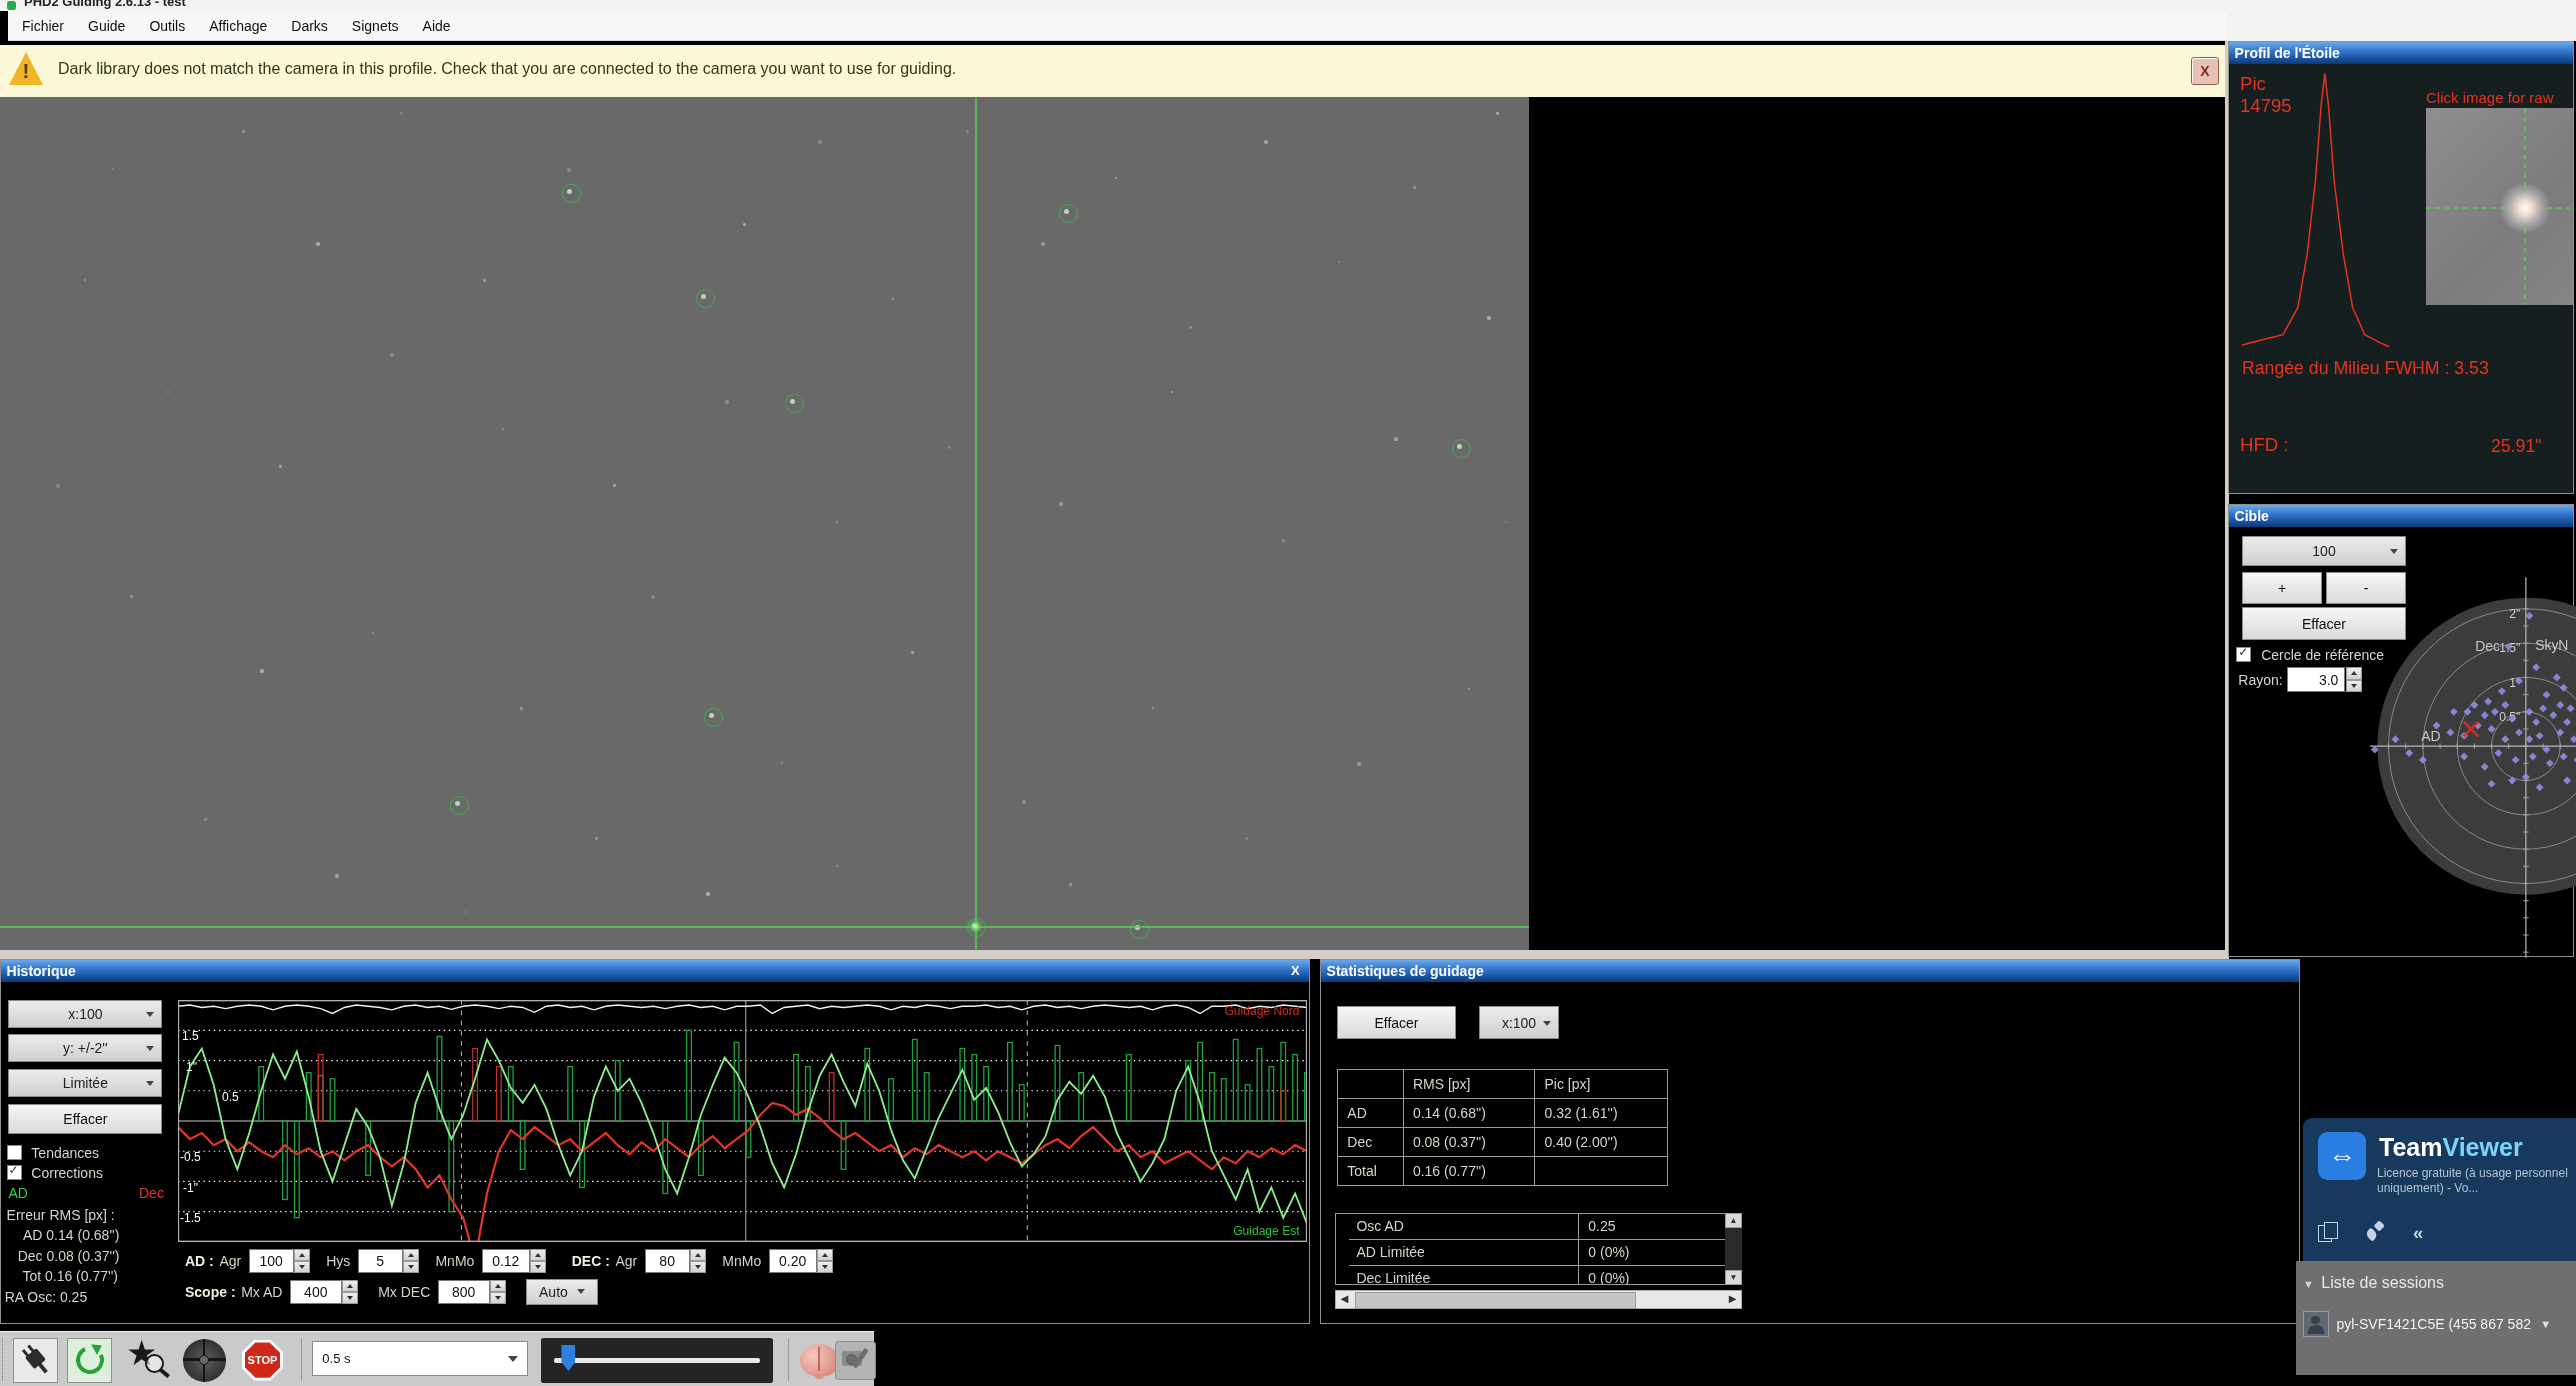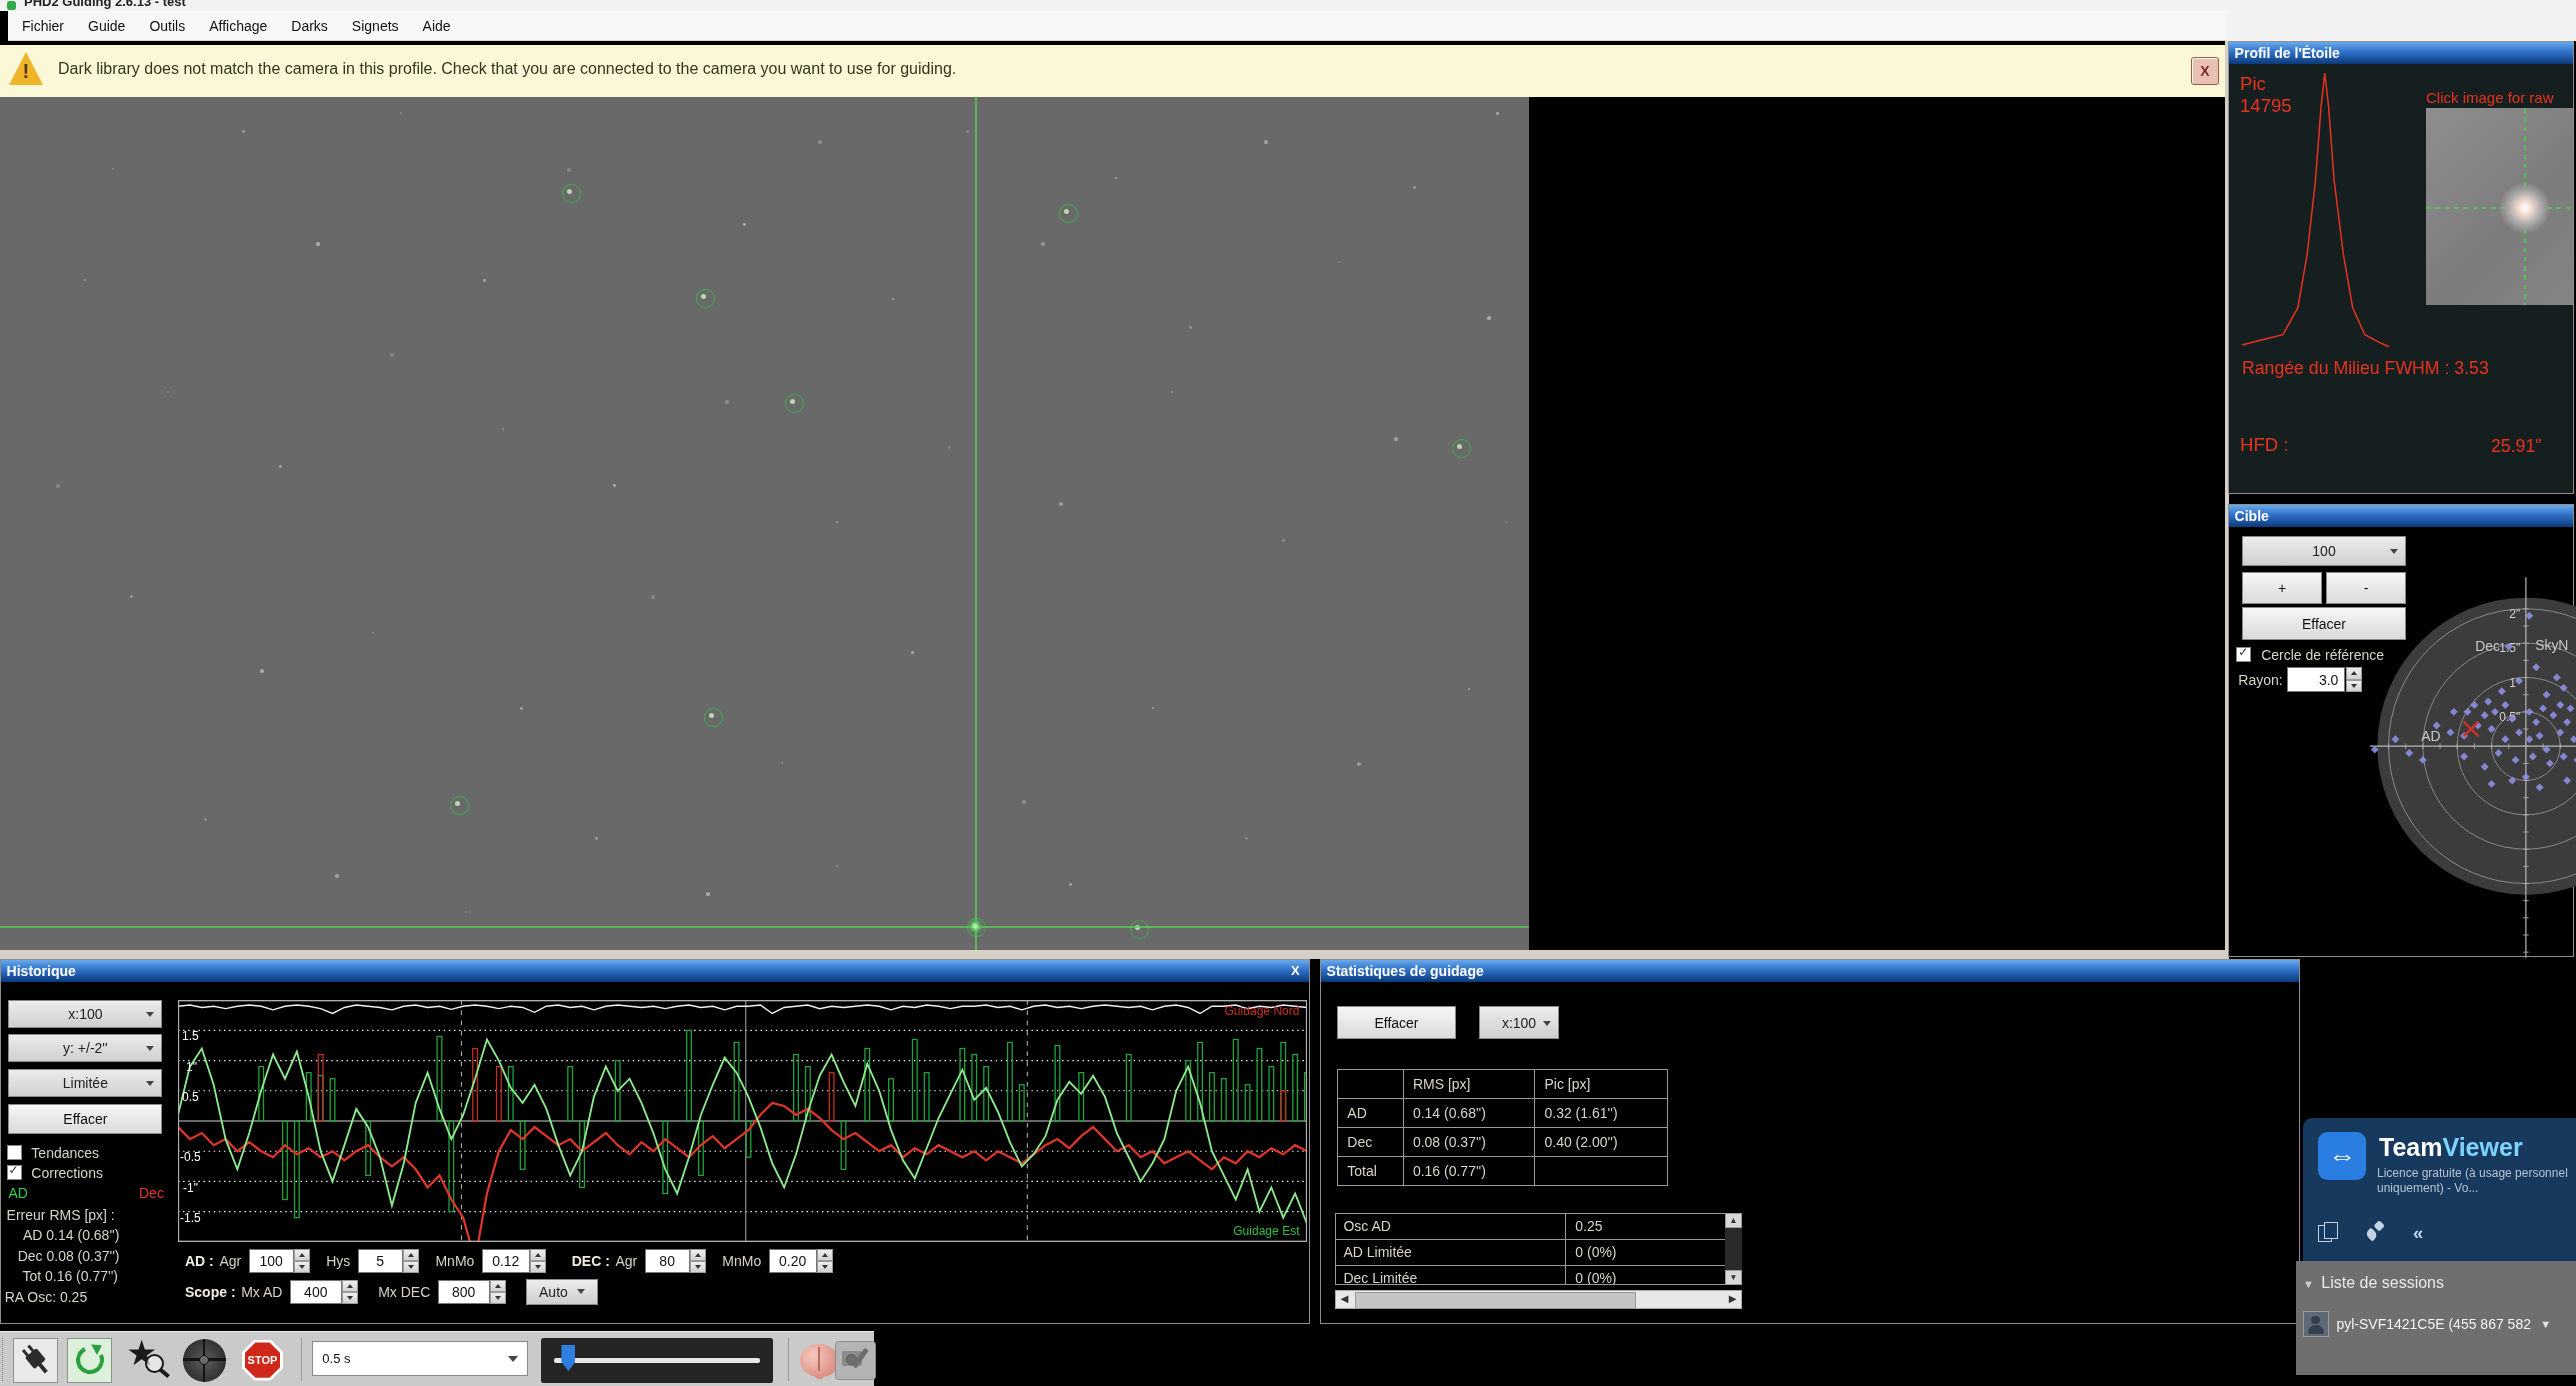--- a/index.html
+++ b/index.html
@@ -75,21 +75,21 @@
   #hist .body{position:relative;height:341px;background:#000;}
   .gtick{position:absolute;color:#fff;font-size:12px;}
 
   
   #stats{left:1320px;top:959px;width:980px;height:365px;}
   #stats .body{position:relative;height:341px;background:#000;}
   #stats table{border-collapse:collapse;position:absolute;left:16px;top:87px;}
   #stats td,#stats th{border:0.9px solid #9a9a9a;color:#d8d4c8;font-size:14px;font-weight:normal;height:28px;padding:0 9.3px;text-align:left;white-space:nowrap;}
   #stats th{text-align:left;}
   .slist{position:absolute;left:14px;top:231px;width:406px;height:72px;border:0.9px solid #9a9a9a;overflow:hidden;box-sizing:border-box;}
-  .srow{height:25px;border-bottom:0.9px solid #9a9a9a;display:flex;}
+  .srow{height:25px;border-bottom:0.9px solid #9a9a9a;display:flex;margin-left:13px;}
   .srow .k{width:230px;color:#d8d4c8;font-size:14px;line-height:25px;padding-left:7.4px;border-right:0.9px solid #9a9a9a;box-sizing:border-box;}
   .srow .v{color:#d8d4c8;font-size:14px;line-height:25px;padding-left:9.3px;}
   .vsb{position:absolute;left:404px;top:231px;width:16.7px;height:72px;background:#2a2a2a;}
   .vsb .a{height:15px;background:#d8d8d8;border:0.9px solid #999;box-sizing:border-box;color:#333;font-size:8.4px;text-align:center;line-height:13px;}
   .vsb .a.dn{position:absolute;bottom:0;width:100%;}
   .hsb{position:absolute;left:14px;top:308px;width:407px;height:18.6px;background:#e8e8e8;border:0.9px solid #aaa;box-sizing:border-box;}
   .hsb .a{position:absolute;top:0;width:16.7px;height:16.7px;color:#333;font-size:10.2px;text-align:center;line-height:16.7px;}
   .hsb .thumb{position:absolute;left:18.6px;top:0.9px;width:279px;height:15px;background:#c4c4c4;border:0.9px solid #999;}
 
   
@@ -544,21 +544,21 @@
           <rect x="1186.921052631579" y="97.5" width="5" height="32.5" fill="none" stroke="#c03028" stroke-width="1.4"></rect>
           <polyline points="0.0,6.5 12.8,5.2 25.6,7.8 38.4,6.5 51.2,9.1 63.9,6.5 76.7,5.2 89.5,6.5 102.3,10.4 115.1,6.5 127.9,5.2 140.7,6.5 153.5,9.1 166.3,14.3 179.1,7.8 191.8,5.2 204.6,6.5 217.4,7.8 230.2,10.4 243.0,6.5 255.8,5.2 268.6,7.8 281.4,6.5 294.2,9.8 306.9,6.5 319.7,5.2 332.5,6.5 345.3,9.1 358.1,6.5 370.9,7.8 383.7,13.0 396.5,6.5 409.3,5.2 422.1,7.8 434.8,6.5 447.6,10.4 460.4,6.5 473.2,5.2 486.0,6.5 498.8,7.8 511.6,6.5 524.4,9.1 537.2,6.5 549.9,5.2 562.7,7.8 575.5,6.5 588.3,10.4 601.1,6.5 613.9,6.5 626.7,5.2 639.5,14.3 652.3,7.8 665.1,6.5 677.8,5.2 690.6,9.1 703.4,6.5 716.2,7.8 729.0,6.5 741.8,5.2 754.6,6.5 767.4,10.4 780.2,6.5 792.9,7.8 805.7,5.2 818.5,6.5 831.3,9.1 844.1,6.5 856.9,6.5 869.7,5.2 882.5,7.8 895.3,6.5 908.1,10.4 920.8,6.5 933.6,5.2 946.4,7.8 959.2,6.5 972.0,9.1 984.8,6.5 997.6,5.2 1010.4,6.5 1023.2,7.8 1035.9,6.5 1048.7,10.4 1061.5,6.5 1074.3,5.2 1087.1,7.8 1099.9,14.3 1112.7,6.5 1125.5,6.5 1138.3,5.2 1151.1,9.1 1163.8,6.5 1176.6,7.8 1189.4,5.2 1202.2,6.5 1215.0,7.8" fill="none" stroke="#f0f0f0" stroke-width="1.5"></polyline>
           <polyline points="0.0,136.5 12.8,149.5 25.6,143.0 38.4,156.0 51.2,149.5 63.9,162.5 76.7,152.8 89.5,162.5 102.3,169.0 115.1,156.0 127.9,165.8 140.7,159.3 153.5,169.0 166.3,162.5 179.1,172.3 191.8,162.5 204.6,156.0 217.4,169.0 230.2,178.8 243.0,169.0 255.8,182.0 268.6,201.5 281.4,188.5 294.2,214.5 306.9,234.0 319.7,279.5 332.5,208.0 345.3,162.5 358.1,139.8 370.9,149.5 383.7,136.5 396.5,146.3 409.3,156.0 422.1,149.5 434.8,162.5 447.6,152.8 460.4,143.0 473.2,156.0 486.0,165.8 498.8,152.8 511.6,162.5 524.4,149.5 537.2,159.3 549.9,169.0 562.7,156.0 575.5,146.3 588.3,159.3 601.1,149.5 613.9,139.8 626.7,123.5 639.5,110.5 652.3,113.8 665.1,123.5 677.8,117.0 690.6,126.8 703.4,139.8 716.2,149.5 729.0,143.0 741.8,152.8 754.6,162.5 767.4,156.0 780.2,169.0 792.9,159.3 805.7,165.8 818.5,156.0 831.3,162.5 844.1,169.0 856.9,162.5 869.7,172.3 882.5,162.5 895.3,169.0 908.1,175.5 920.8,165.8 933.6,156.0 946.4,149.5 959.2,159.3 972.0,146.3 984.8,136.5 997.6,149.5 1010.4,162.5 1023.2,156.0 1035.9,169.0 1048.7,162.5 1061.5,175.5 1074.3,169.0 1087.1,162.5 1099.9,172.3 1112.7,182.0 1125.5,169.0 1138.3,175.5 1151.1,162.5 1163.8,169.0 1176.6,159.3 1189.4,165.8 1202.2,156.0 1215.0,162.5" fill="none" stroke="#e0362a" stroke-width="2.4"></polyline>
           <polyline points="0.0,123.5 12.8,71.5 25.6,52.0 38.4,91.0 51.2,149.5 63.9,182.0 76.7,143.0 89.5,97.5 102.3,58.5 115.1,84.5 127.9,55.3 140.7,104.0 153.5,162.5 166.3,195.0 179.1,156.0 191.8,117.0 204.6,136.5 217.4,169.0 230.2,221.0 243.0,175.5 255.8,110.5 268.6,78.0 281.4,117.0 294.2,149.5 306.9,123.5 319.7,84.5 332.5,42.3 345.3,65.0 358.1,94.3 370.9,110.5 383.7,91.0 396.5,117.0 409.3,156.0 422.1,188.5 434.8,162.5 447.6,104.0 460.4,71.5 473.2,97.5 486.0,84.5 498.8,110.5 511.6,143.0 524.4,182.0 537.2,208.0 549.9,169.0 562.7,123.5 575.5,91.0 588.3,61.8 601.1,78.0 613.9,104.0 626.7,136.5 639.5,175.5 652.3,201.5 665.1,165.8 677.8,120.3 690.6,81.3 703.4,58.5 716.2,87.8 729.0,113.8 741.8,68.3 754.6,97.5 767.4,139.8 780.2,172.3 792.9,191.8 805.7,159.3 818.5,126.8 831.3,100.8 844.1,74.8 856.9,107.3 869.7,94.3 882.5,120.3 895.3,152.8 908.1,178.8 920.8,165.8 933.6,146.3 946.4,107.3 959.2,87.8 972.0,100.8 984.8,81.3 997.6,104.0 1010.4,143.0 1023.2,169.0 1035.9,195.0 1048.7,175.5 1061.5,149.5 1074.3,97.5 1087.1,71.5 1099.9,110.5 1112.7,162.5 1125.5,188.5 1138.3,214.5 1151.1,182.0 1163.8,227.5 1176.6,201.5 1189.4,234.0 1202.2,208.0 1215.0,240.5" fill="none" stroke="#8ce98c" stroke-width="2"></polyline>
           <rect x="0.5" y="0.5" width="1214" height="259" fill="none" stroke="#b0b0b0" stroke-width="1.5"></rect>
           <text x="1207" y="16" fill="#c83020" font-size="13" text-anchor="end">Guidage Nord</text>
           <text x="1207" y="253" fill="#2fc040" font-size="13" text-anchor="end">Guidage Est</text>
         </svg>
       <span class="gtick" style="left:181px;top:47px;">1.5</span>
       <span class="gtick" style="left:185px;top:78px;">1"</span>
-      <span class="gtick" style="left:181px;top:108px;">0.5</span>
+      <span class="gtick" style="left:181px;top:108px;padding-left:40px;">0.5</span>
       <span class="gtick" style="left:179px;top:168px;">-0.5</span>
       <span class="gtick" style="left:182px;top:199px;">-1"</span>
       <span class="gtick" style="left:179px;top:229px;">-1.5</span>
 
       <div class="ctl-row" style="left:184px;top:266px;height:26px;">
         <span class="lbl lblb" style="position:static;">AD :</span>
         <span class="lbl" style="position:static;margin-left:5.6px;">Agr</span>
         <input class="nin" style="position: static; width: 45px; height: 24px; margin-left: 7.4px;" value="100">
         <span class="spin" style="position:static;height:24px;display:inline-block;">
             <div class="u"></div>

